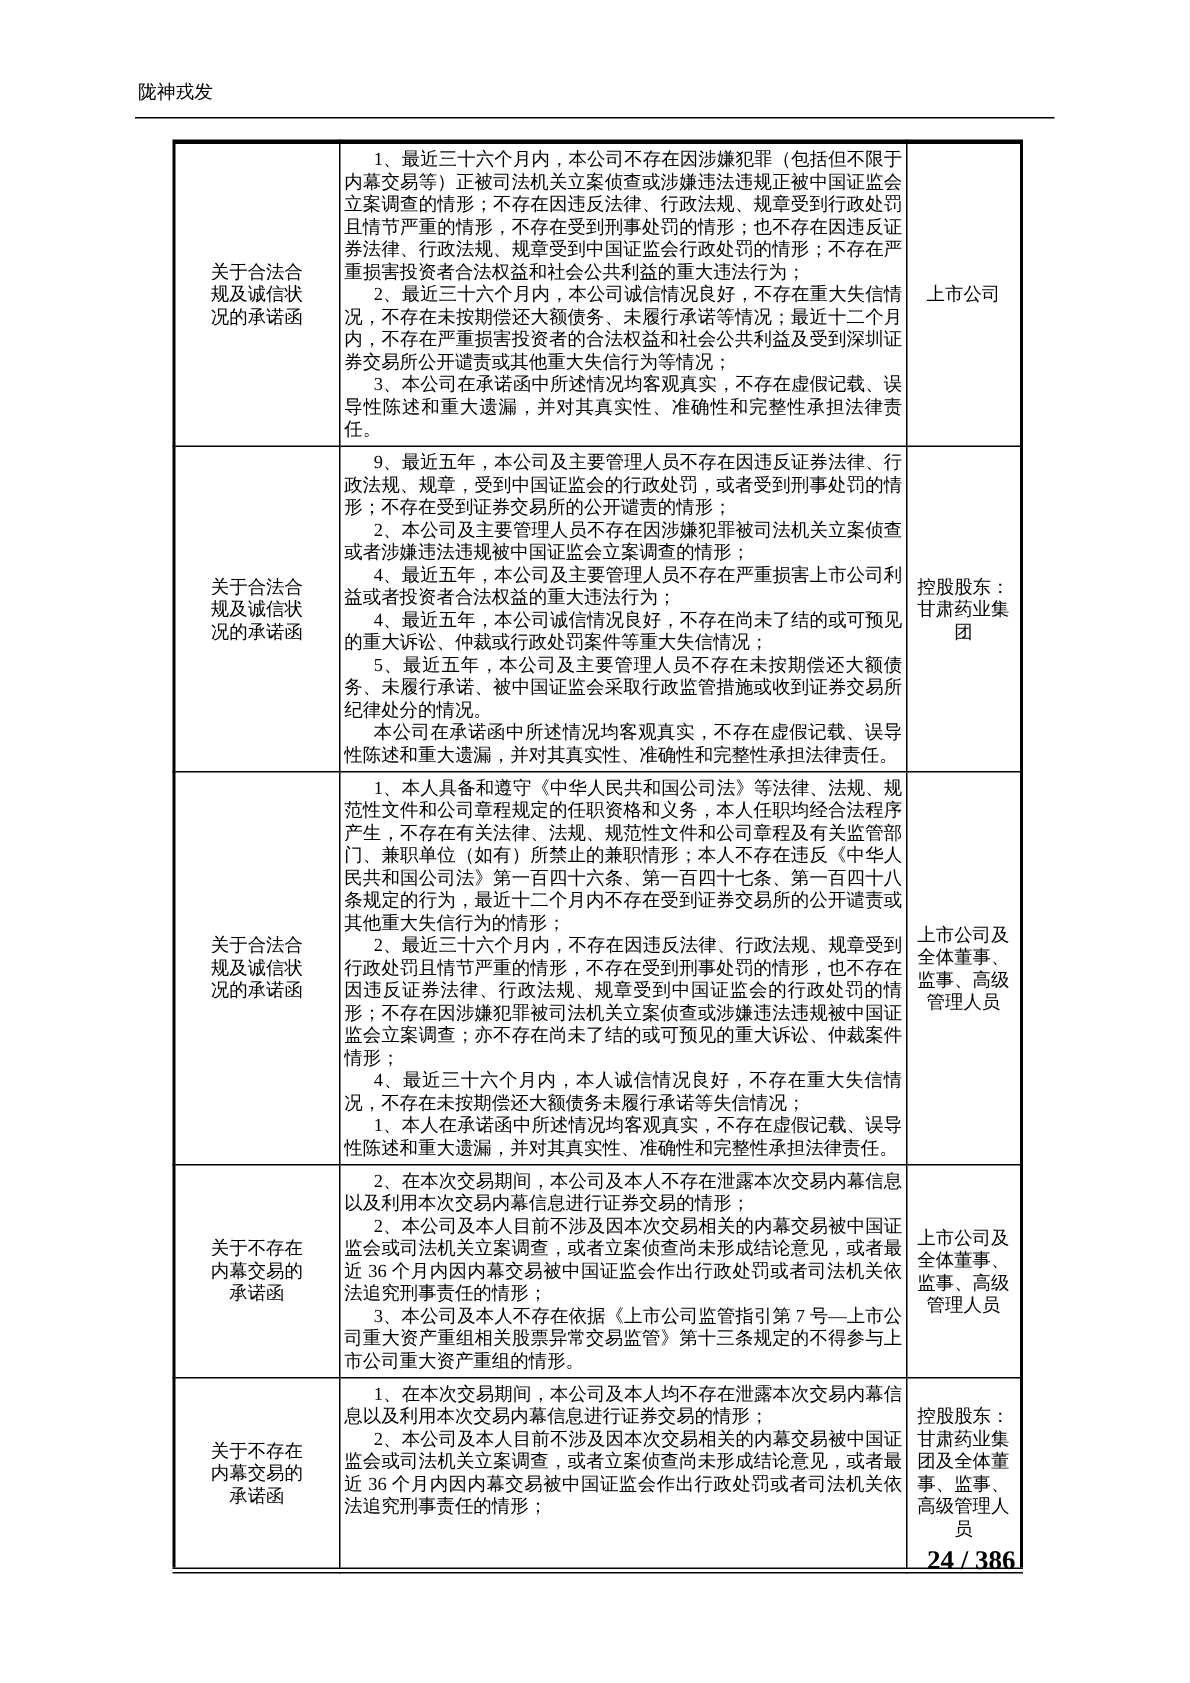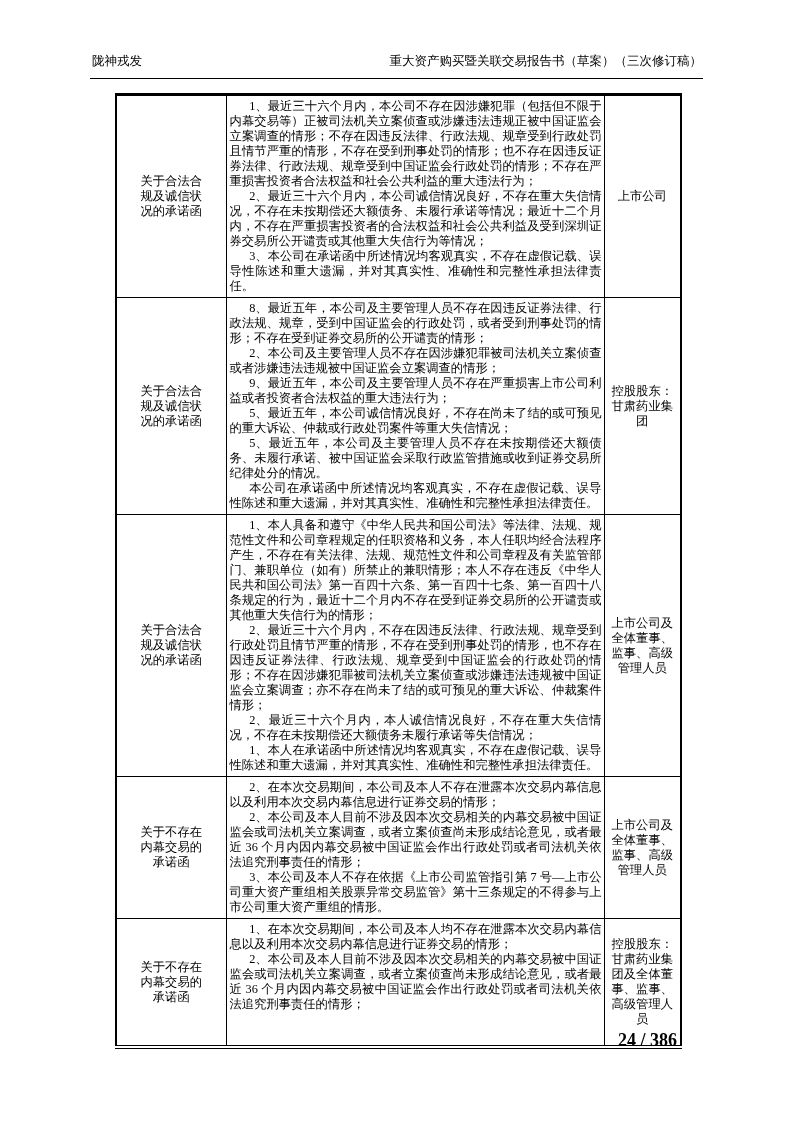--- a/index.html
+++ b/index.html
@@ -62,21 +62,20 @@
     font-size:18px;font-weight:bold;white-space:nowrap;
   }
 </style>
 </head>
 <body>
 
 <div class="page">
 
   <span class="h-left">陇神戎发</span>
 
-  <span class="h-right">重大资产购买暨关联交易报告书（草案）（三次修订稿）</span>
 
   <div class="header-rule"></div>
 
   <table class="doc-table">
     <colgroup>
       <col style="width:110px">
       <col style="width:378px">
       <col style="width:77px">
     </colgroup>
     <tbody id="commitment-tbody">
@@ -85,35 +84,35 @@
           <td class="cell-content">
             <p>1、最近三十六个月内，本公司不存在因涉嫌犯罪（包括但不限于内幕交易等）正被司法机关立案侦查或涉嫌违法违规正被中国证监会立案调查的情形；不存在因违反法律、行政法规、规章受到行政处罚且情节严重的情形，不存在受到刑事处罚的情形；也不存在因违反证券法律、行政法规、规章受到中国证监会行政处罚的情形；不存在严重损害投资者合法权益和社会公共利益的重大违法行为；</p>
             <p>2、最近三十六个月内，本公司诚信情况良好，不存在重大失信情况，不存在未按期偿还大额债务、未履行承诺等情况；最近十二个月内，不存在严重损害投资者的合法权益和社会公共利益及受到深圳证券交易所公开谴责或其他重大失信行为等情况；</p>
             <p>3、本公司在承诺函中所述情况均客观真实，不存在虚假记载、误导性陈述和重大遗漏，并对其真实性、准确性和完整性承担法律责任。</p>
           </td>
           <td class="cell-party">上市公司</td>
         </tr>
         <tr>
           <td class="cell-label">关于合法合规及诚信状况的承诺函</td>
           <td class="cell-content">
-            <p>8、最近五年，本公司及主要管理人员不存在因违反证券法律、行政法规、规章，受到中国证监会的行政处罚，或者受到刑事处罚的情形；不存在受到证券交易所的公开谴责的情形；</p>
+            <p>9、最近五年，本公司及主要管理人员不存在因违反证券法律、行政法规、规章，受到中国证监会的行政处罚，或者受到刑事处罚的情形；不存在受到证券交易所的公开谴责的情形；</p>
             <p>2、本公司及主要管理人员不存在因涉嫌犯罪被司法机关立案侦查或者涉嫌违法违规被中国证监会立案调查的情形；</p>
-            <p>9、最近五年，本公司及主要管理人员不存在严重损害上市公司利益或者投资者合法权益的重大违法行为；</p>
-            <p>5、最近五年，本公司诚信情况良好，不存在尚未了结的或可预见的重大诉讼、仲裁或行政处罚案件等重大失信情况；</p>
+            <p>4、最近五年，本公司及主要管理人员不存在严重损害上市公司利益或者投资者合法权益的重大违法行为；</p>
+            <p>4、最近五年，本公司诚信情况良好，不存在尚未了结的或可预见的重大诉讼、仲裁或行政处罚案件等重大失信情况；</p>
             <p>5、最近五年，本公司及主要管理人员不存在未按期偿还大额债务、未履行承诺、被中国证监会采取行政监管措施或收到证券交易所纪律处分的情况。</p>
             <p>本公司在承诺函中所述情况均客观真实，不存在虚假记载、误导性陈述和重大遗漏，并对其真实性、准确性和完整性承担法律责任。</p>
           </td>
           <td class="cell-party">控股股东：甘肃药业集团</td>
         </tr>
         <tr>
           <td class="cell-label">关于合法合规及诚信状况的承诺函</td>
           <td class="cell-content">
             <p>1、本人具备和遵守《中华人民共和国公司法》等法律、法规、规范性文件和公司章程规定的任职资格和义务，本人任职均经合法程序产生，不存在有关法律、法规、规范性文件和公司章程及有关监管部门、兼职单位（如有）所禁止的兼职情形；本人不存在违反《中华人民共和国公司法》第一百四十六条、第一百四十七条、第一百四十八条规定的行为，最近十二个月内不存在受到证券交易所的公开谴责或其他重大失信行为的情形；</p>
             <p>2、最近三十六个月内，不存在因违反法律、行政法规、规章受到行政处罚且情节严重的情形，不存在受到刑事处罚的情形，也不存在因违反证券法律、行政法规、规章受到中国证监会的行政处罚的情形；不存在因涉嫌犯罪被司法机关立案侦查或涉嫌违法违规被中国证监会立案调查；亦不存在尚未了结的或可预见的重大诉讼、仲裁案件情形；</p>
-            <p>2、最近三十六个月内，本人诚信情况良好，不存在重大失信情况，不存在未按期偿还大额债务未履行承诺等失信情况；</p>
+            <p>4、最近三十六个月内，本人诚信情况良好，不存在重大失信情况，不存在未按期偿还大额债务未履行承诺等失信情况；</p>
             <p>1、本人在承诺函中所述情况均客观真实，不存在虚假记载、误导性陈述和重大遗漏，并对其真实性、准确性和完整性承担法律责任。</p>
           </td>
           <td class="cell-party">上市公司及全体董事、监事、高级管理人员</td>
         </tr>
         <tr>
           <td class="cell-label">关于不存在内幕交易的承诺函</td>
           <td class="cell-content">
             <p>2、在本次交易期间，本公司及本人不存在泄露本次交易内幕信息以及利用本次交易内幕信息进行证券交易的情形；</p>
             <p>2、本公司及本人目前不涉及因本次交易相关的内幕交易被中国证监会或司法机关立案调查，或者立案侦查尚未形成结论意见，或者最近 36 个月内因内幕交易被中国证监会作出行政处罚或者司法机关依法追究刑事责任的情形；</p>
             <p>3、本公司及本人不存在依据《上市公司监管指引第 7 号—上市公司重大资产重组相关股票异常交易监管》第十三条规定的不得参与上市公司重大资产重组的情形。</p>

